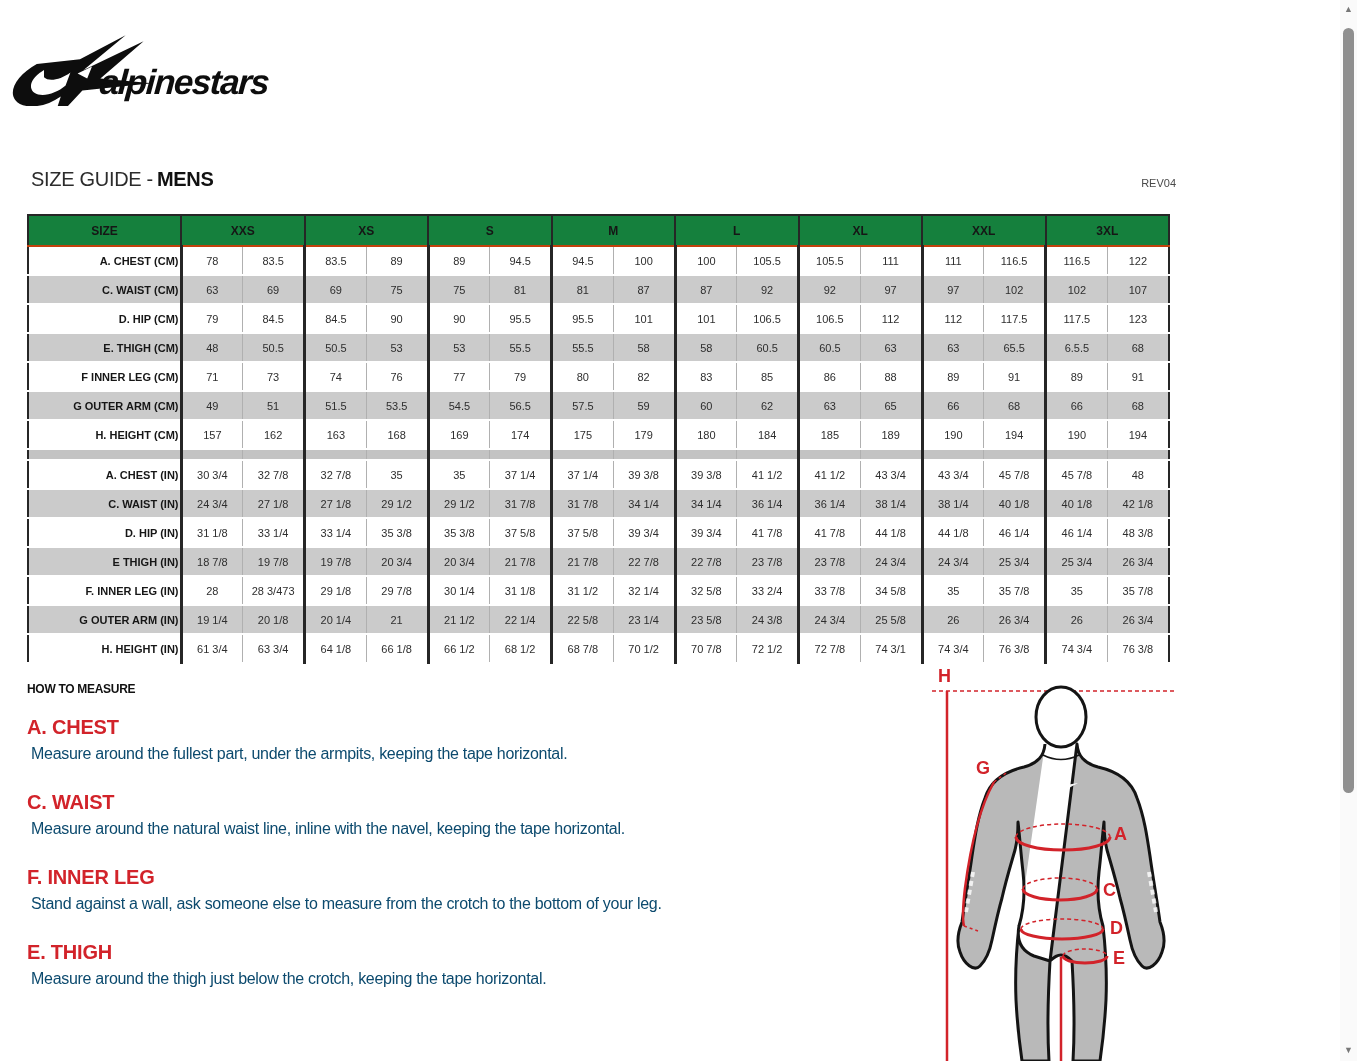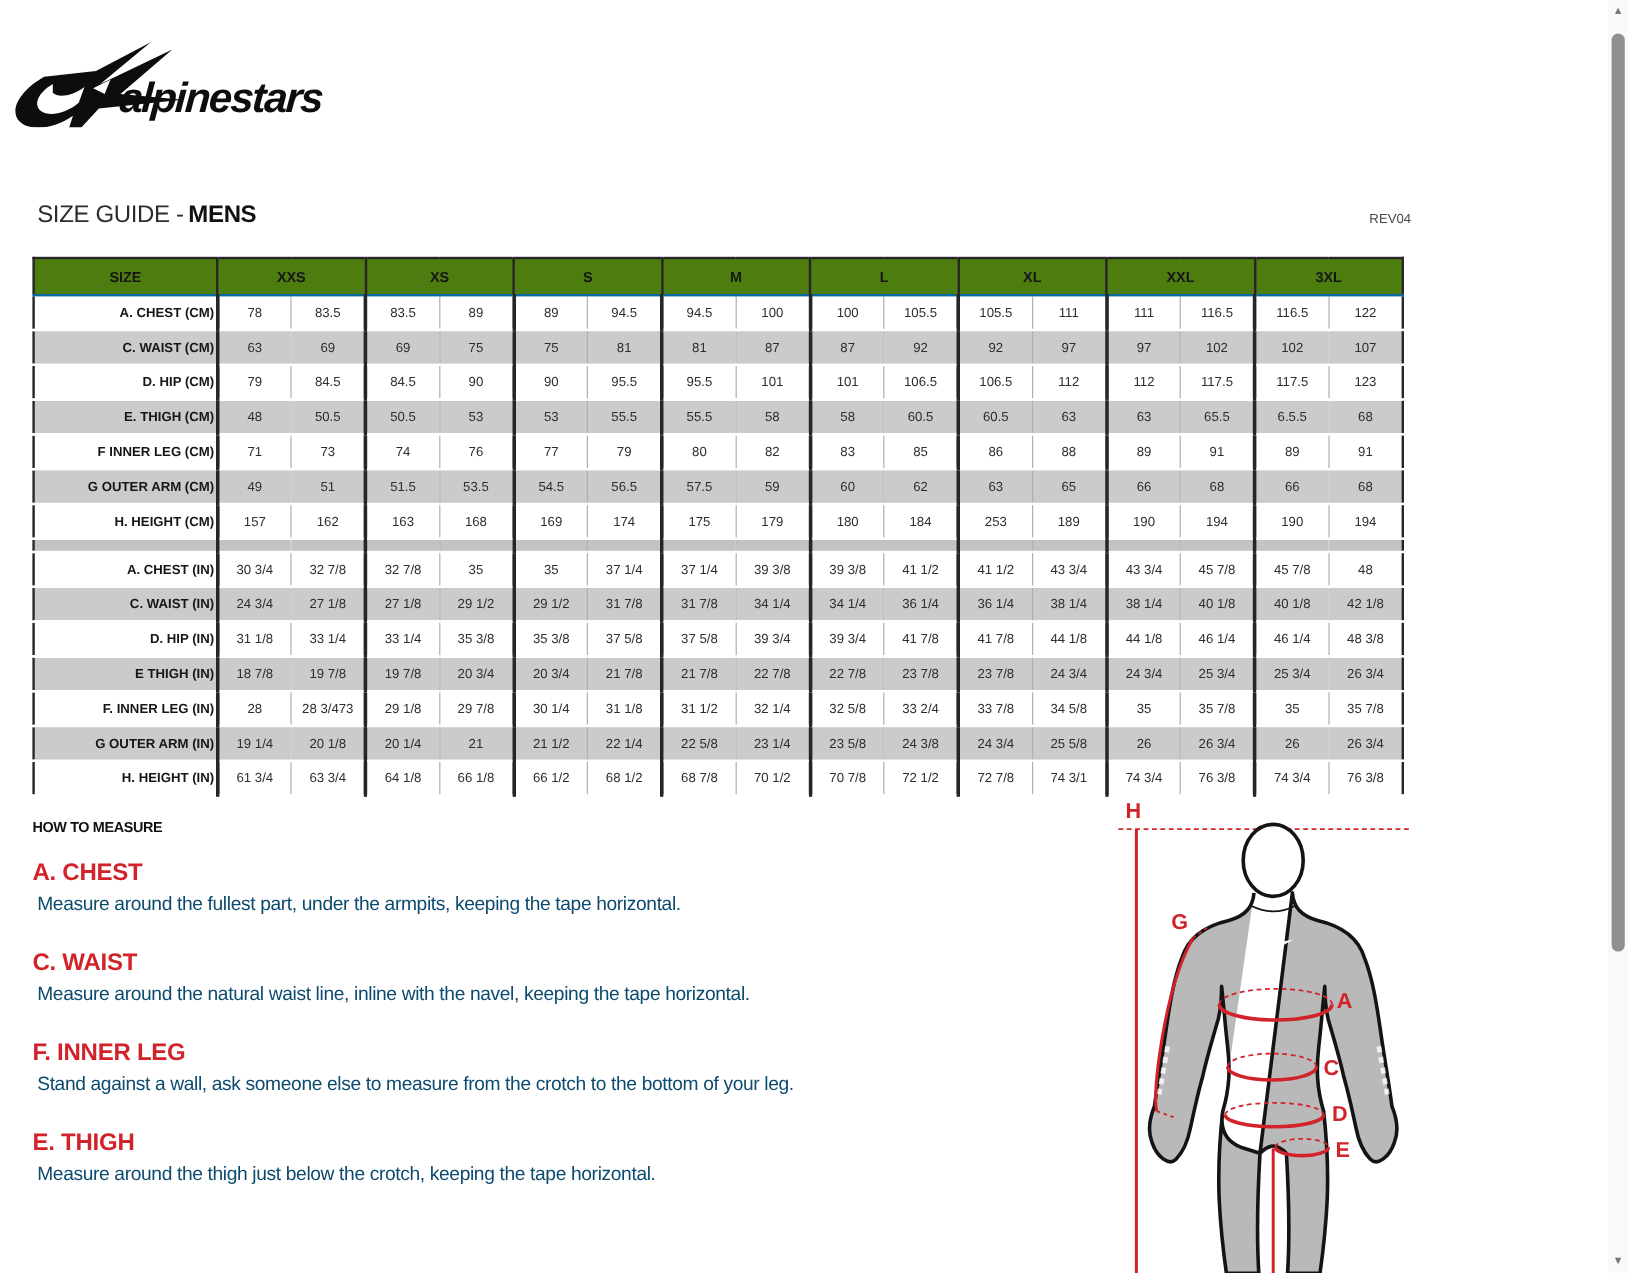--- a/index.html
+++ b/index.html
@@ -18,22 +18,22 @@
   }
   
   .titlebar{position:absolute;left:31px;top:168px;width:1145px;display:flex;align-items:flex-end;justify-content:space-between;}
   .title{font-size:20px;color:#2c2c2c;letter-spacing:-0.3px;}
   .title .emph{font-weight:bold;color:#111;margin-left:4px;}
   .rev{font-size:11px;color:#4a4a4a;padding-bottom:2px;}
   
   .tablewrap{position:absolute;left:27px;top:214px;width:1143px;}
   table.size{border-collapse:collapse;table-layout:fixed;width:1143px;border:2px solid #262626;}
   table.size th{
-    background:#4d7c0f;height:27px;font-size:12px;font-weight:bold;color:#161616;
-    border-bottom:2px solid #0369a1;
+    background:#15803d;height:27px;font-size:12px;font-weight:bold;color:#161616;
+    border-bottom:2px solid #c2410c;
   }
   table.size th.grp{border-left:2px solid #262626;}
   table.size td{
     height:25px;font-size:11px;color:#2e2e2e;text-align:center;
     border-top:2px solid #ffffff;border-bottom:2px solid #ffffff;
     overflow:hidden;white-space:nowrap;
   }
   table.size td.lbl{text-align:right;font-weight:bold;color:#161616;padding-left:9px;font-size:11px;}
   table.size td.grp{border-left:3px solid #262626;}
   table.size td.sub{border-left:1px solid #b0b0b0;}
@@ -233,21 +233,21 @@
           <td class="grp">157</td>
           <td class="sub">162</td>
           <td class="grp">163</td>
           <td class="sub">168</td>
           <td class="grp">169</td>
           <td class="sub">174</td>
           <td class="grp">175</td>
           <td class="sub">179</td>
           <td class="grp">180</td>
           <td class="sub">184</td>
-          <td class="grp">253</td>
+          <td class="grp">185</td>
           <td class="sub">189</td>
           <td class="grp">190</td>
           <td class="sub">194</td>
           <td class="grp">190</td>
           <td class="sub">194</td>
         </tr>
         <tr class="sep">
           <td></td>
           <td class="grp"></td>
           <td class="sub"></td>

